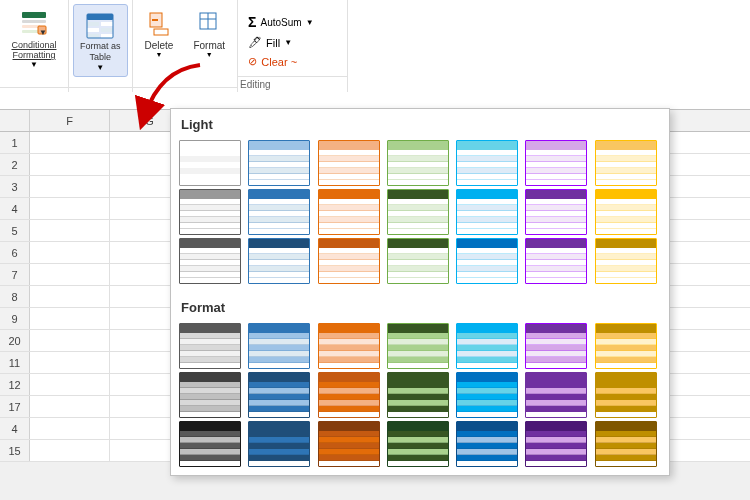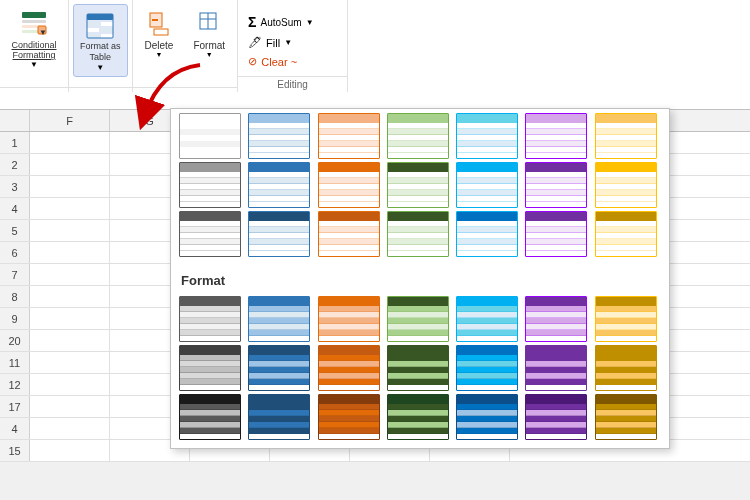--- a/index.html
+++ b/index.html
@@ -49,21 +49,21 @@
     .arrow-overlay { position: absolute; top: 60px; left: 130px; z-index: 200; pointer-events: none; }
 
     
     .dropdown-panel::-webkit-scrollbar { width: 8px; }
     .dropdown-panel::-webkit-scrollbar-track { background: #f0f0f0; }
     .dropdown-panel::-webkit-scrollbar-thumb { background: #c0c0c0; border-radius: 4px; }
 
     .ribbon-main { display: flex; height: 92px; background: #fff; }
     .group-wrap { display: flex; flex-direction: column; border-right: 1px solid #e0e0e0; }
     .group-content { display: flex; align-items: flex-start; padding: 4px 4px 0 4px; flex: 1; }
-    .group-label-bar { text-align: center; font-size: 10px; color: #666; padding: 2px; border-top: 1px solid #e0e0e0; margin-top: auto; }
+    .group-label-bar { text-align: left; font-size: 10px; color: #666; padding: 2px; border-top: 1px solid #e0e0e0; margin-top: auto; }
   </style>
 </head>
 <body>
 
 <div class="ribbon-main">
 
   <div class="group-wrap">
     <div class="group-content">
       <div class="cf-btn">
         <div class="icon">
@@ -307,20 +307,21 @@
         <div class="cell"></div>
         <div class="cell"></div>
         <div class="cell"></div>
         <div class="cell"></div>
         <div class="cell"></div>
       </div>
     </div>
 </div>
 
 <div class="dropdown-panel" id="dropdown-panel">
+  <div class="dp-section-label">Light</div>
   <div class="dp-grid" id="light-grid">
       <div class="table-swatch" style="border: 1px solid rgb(153, 153, 153);">
         <div class="swatch-header" style="background-color: rgb(255, 255, 255);"></div>
         <div class="swatch-row" style="background-color: rgb(255, 255, 255);"></div>
         <div class="swatch-row" style="background-color: rgb(242, 242, 242);"></div>
         <div class="swatch-row" style="background-color: rgb(255, 255, 255);"></div>
         <div class="swatch-row" style="background-color: rgb(242, 242, 242);"></div>
         <div class="swatch-row" style="background-color: rgb(255, 255, 255);"></div>
       </div>
       <div class="table-swatch" style="border: 1px solid rgb(46, 117, 182);">

